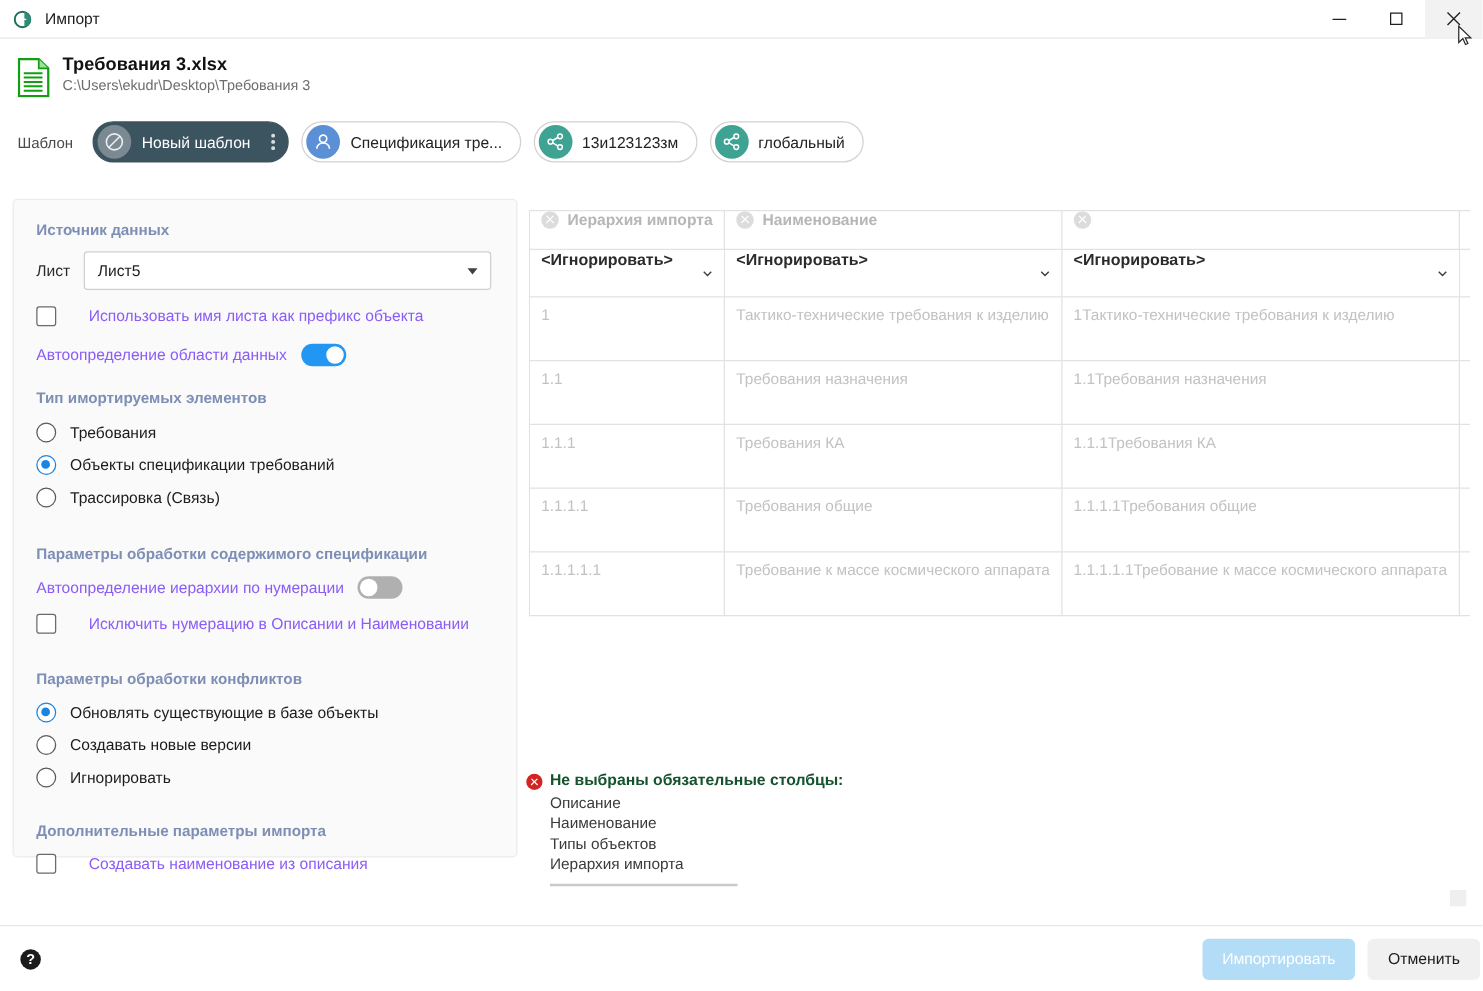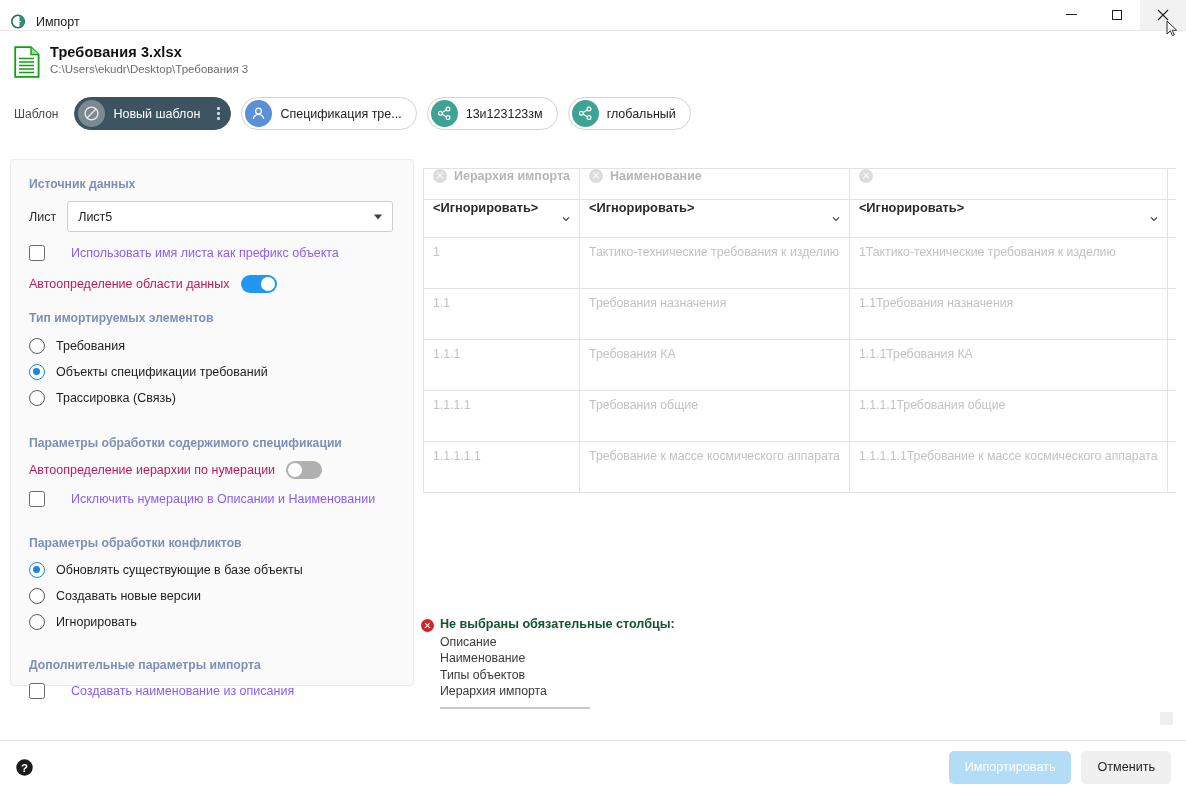--- a/index.html
+++ b/index.html
@@ -9,21 +9,21 @@
     font-family: "Liberation Sans", sans-serif;
     background: #ffffff;
     overflow: hidden;
   }
 
   
   .titlebar {
     position: absolute; left: 0; top: 0; width: 1186px; height: 31px;
     background: #ffffff;
     border-bottom: 1px solid #e8e8e8;
-    display: flex; align-items: flex-end;
+    display: flex; align-items: center;
   }
   .titlebar-left { display: flex; align-items: center; gap: 8px; padding-left: 11px; }
   .app-logo { width: 17px; height: 17px; display: block; }
   .title-text { font-size: 12.5px; color: #1b1b1b; }
   .win-buttons { margin-left: auto; display: flex; height: 31px; }
   .win-btn {
     width: 46px; height: 31px; display: flex; align-items: center; justify-content: center;
     background: transparent;
   }
   .win-btn.hovered { background: #f2f2f2; }
@@ -121,21 +121,21 @@
     width: 16px; height: 16px; border-radius: 50%; border: 1.5px solid #5a5a5a;
     background: #ffffff; flex: none; position: relative;
   }
   .radio.sel { border: 1.5px solid #1a84e2; }
   .radio.sel::after {
     content: ""; position: absolute; left: 3px; top: 3px;
     width: 7px; height: 7px; border-radius: 50%; background: #1a84e2;
   }
   .radio-label { font-size: 12.5px; color: #1c1c1c; margin-left: 11px; }
   .opt-row { display: flex; align-items: center; }
-  .inline-label { font-size: 12.5px; color: #be185d; }
+  .inline-label { font-size: 12.5px; color: #8b5cf6; }
 
   
   .tbl-wrap {
     position: absolute; left: 5px; top: 9px; width: 753px; height: 330px;
     overflow: hidden;
   }
   .tbl { border-collapse: collapse; table-layout: fixed; }
   .tbl td, .tbl th { border: 1px solid #e2e2e2; vertical-align: top; }
   .th-title {
     height: 31px; background: #ffffff; padding: 0 9px;
@@ -187,21 +187,21 @@
   .err-item { font-size: 12.3px; color: #3a3a3a; margin-left: 19px; margin-top: 2.5px; }
   .err-rule { width: 150px; height: 2px; background: #c9c9c9; margin-left: 19px; margin-top: 9px; }
 
   
   .footer {
     position: absolute; left: 0; top: 740px; width: 1186px; height: 53px;
     background: #ffffff; border-top: 1px solid #e6e6e6;
     display: flex; align-items: center;
   }
   .help-icon { margin-left: 15px; width: 19px; height: 19px; }
-  .footer-actions { margin-left: auto; display: flex; align-items: center; gap: 10px; padding-right: 15px; }
+  .footer-actions { margin-left: auto; display: flex; align-items: center; gap: 10px; padding-right: 2px; }
   .btn {
     height: 33px; border-radius: 5px; display: flex; align-items: center; justify-content: center;
     font-size: 12.6px; padding: 0 16px; white-space: nowrap;
   }
   .btn-primary { background: #b3dcf7; color: #ffffff; min-width: 112px; }
   .btn-secondary { background: #f0f0f0; color: #1c1c1c; min-width: 74px; }
 </style>
 </head>
 <body>
 

